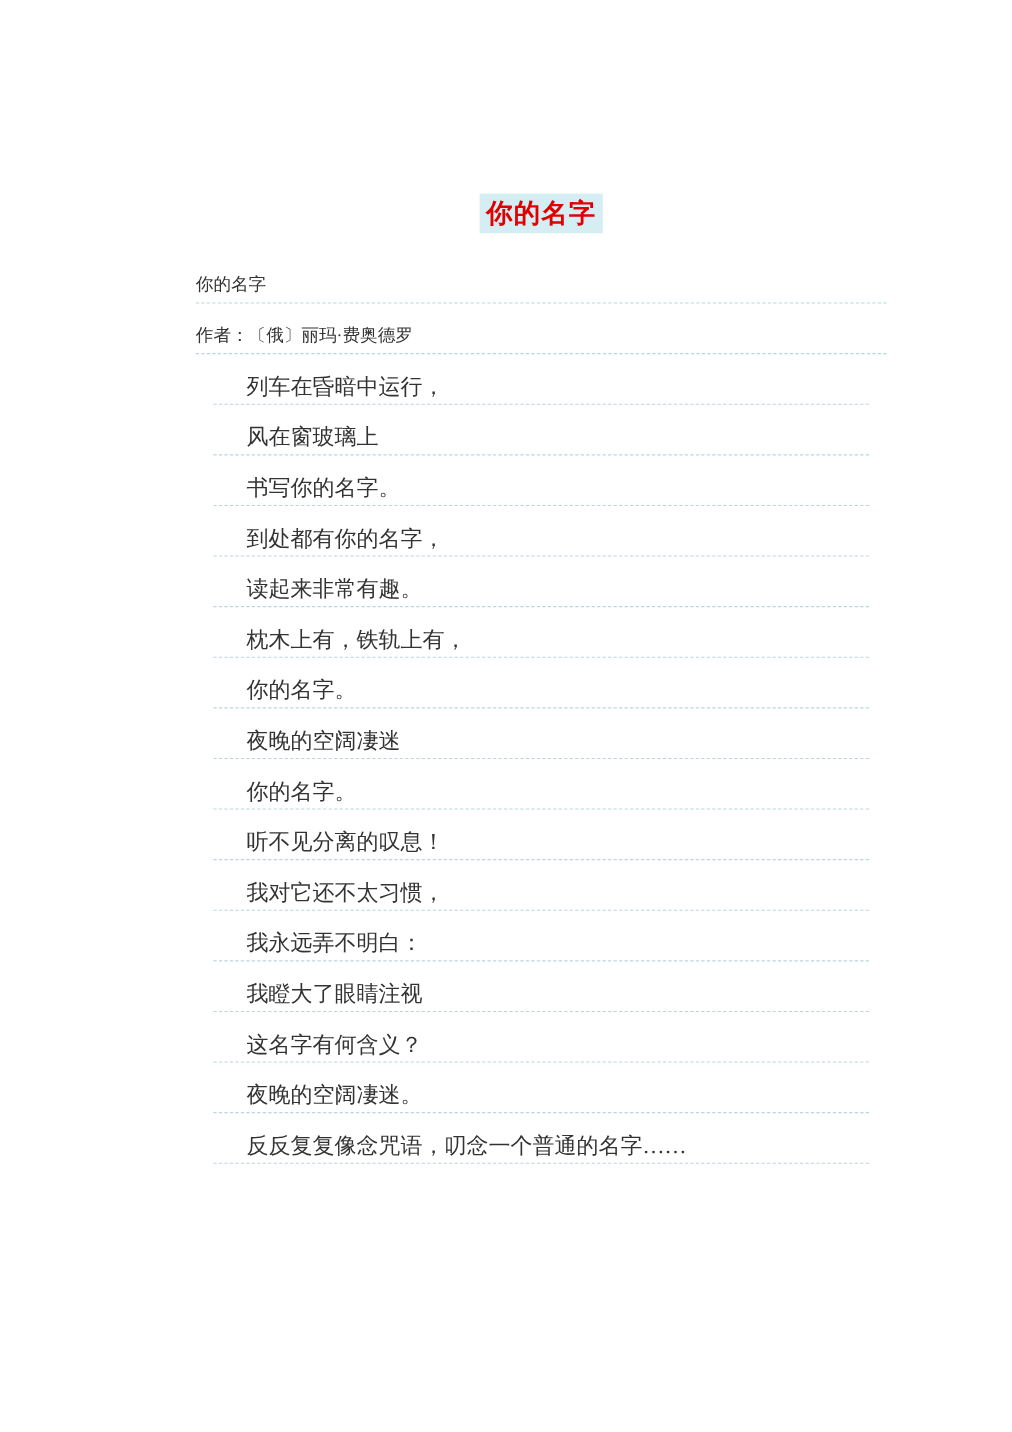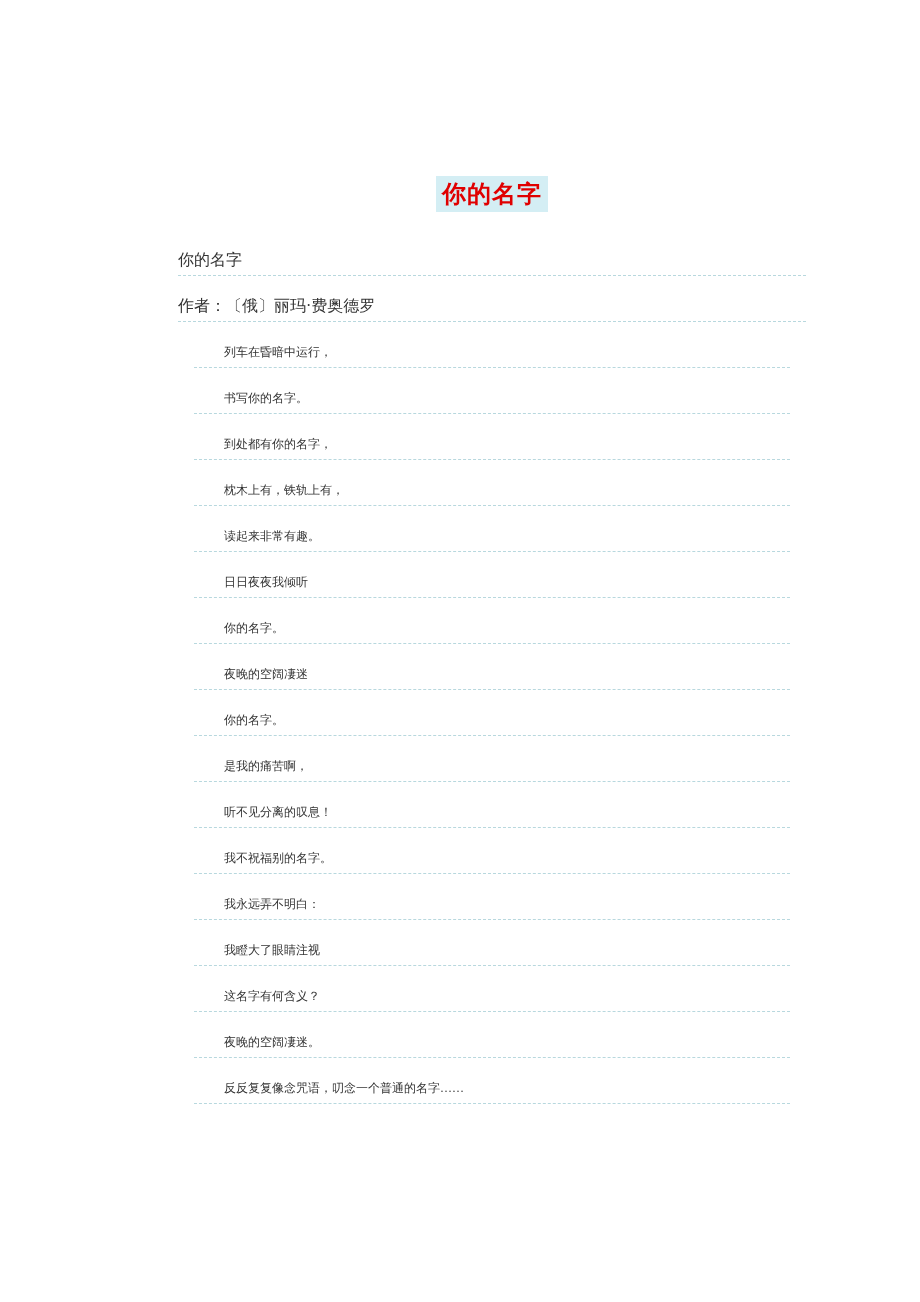--- a/index.html
+++ b/index.html
@@ -29,50 +29,49 @@
     }
     .poem-header {
       font-size: 16px;
       color: #333;
       line-height: 28px;
       border-bottom: 1px dashed #b8d8de;
       padding-bottom: 1px;
       margin-bottom: 1px;
     }
     .poem-line {
-      font-size: 12px;
+      font-size: 20px;
       color: #333;
       line-height: 28px;
       border-bottom: 1px dashed #b8d8de;
       padding-bottom: 1px;
       margin-bottom: 1px;
       padding-left: 30px;
     }
   </style>
 </head>
 <body>
 
 <div class="title-container">
   <span class="title">你的名字</span>
 </div>
 
 <div class="poem-header">你的名字</div>
 <div class="poem-header">作者：〔俄〕丽玛·费奥德罗</div>
 
 <div id="poem-body">
     <div class="poem-line">列车在昏暗中运行，</div>
+    <div class="poem-line">风在窗玻璃上</div>
     <div class="poem-line">书写你的名字。</div>
     <div class="poem-line">到处都有你的名字，</div>
+    <div class="poem-line">读起来非常有趣。</div>
     <div class="poem-line">枕木上有，铁轨上有，</div>
-    <div class="poem-line">读起来非常有趣。</div>
-    <div class="poem-line">日日夜夜我倾听</div>
     <div class="poem-line">你的名字。</div>
     <div class="poem-line">夜晚的空阔凄迷</div>
     <div class="poem-line">你的名字。</div>
-    <div class="poem-line">是我的痛苦啊，</div>
     <div class="poem-line">听不见分离的叹息！</div>
-    <div class="poem-line">我不祝福别的名字。</div>
+    <div class="poem-line">我对它还不太习惯，</div>
     <div class="poem-line">我永远弄不明白：</div>
     <div class="poem-line">我瞪大了眼睛注视</div>
     <div class="poem-line">这名字有何含义？</div>
     <div class="poem-line">夜晚的空阔凄迷。</div>
     <div class="poem-line">反反复复像念咒语，叨念一个普通的名字……</div>
   </div>
 
 </body></html>

